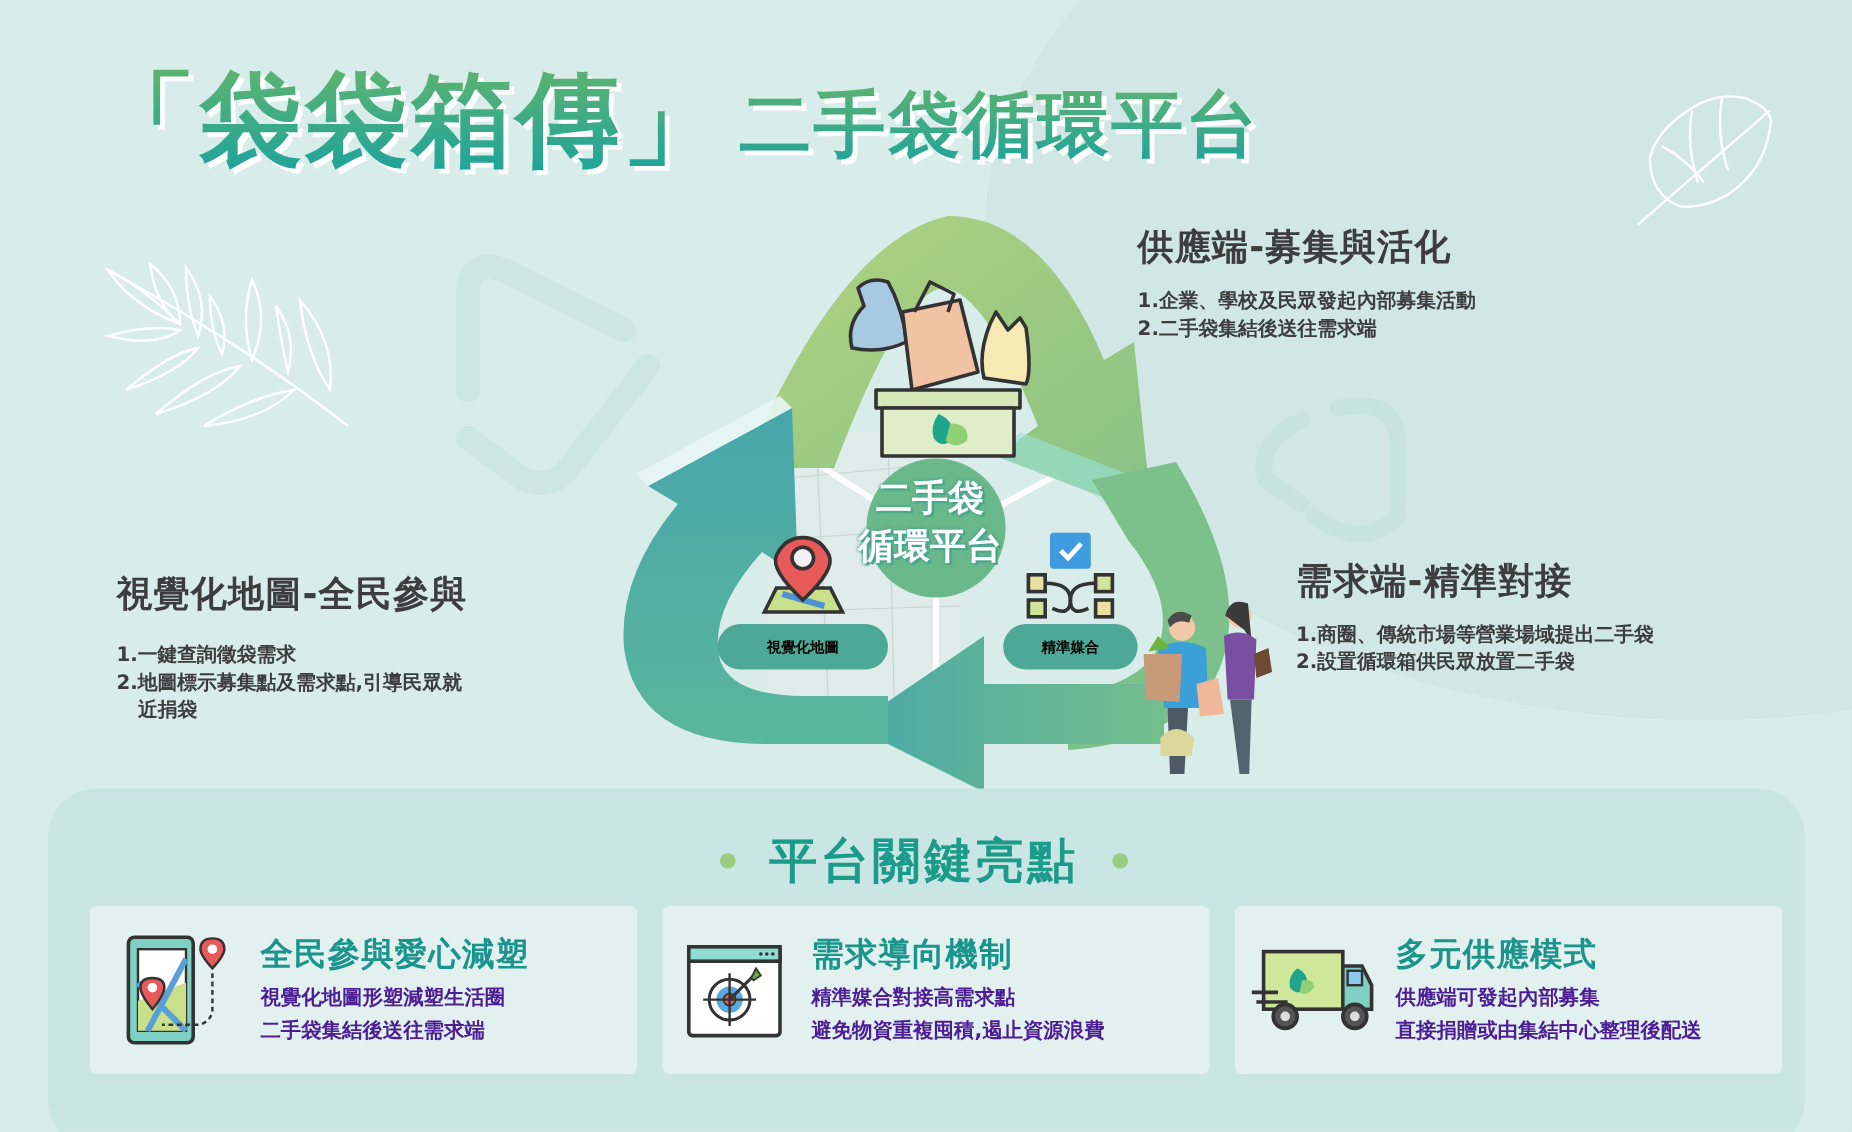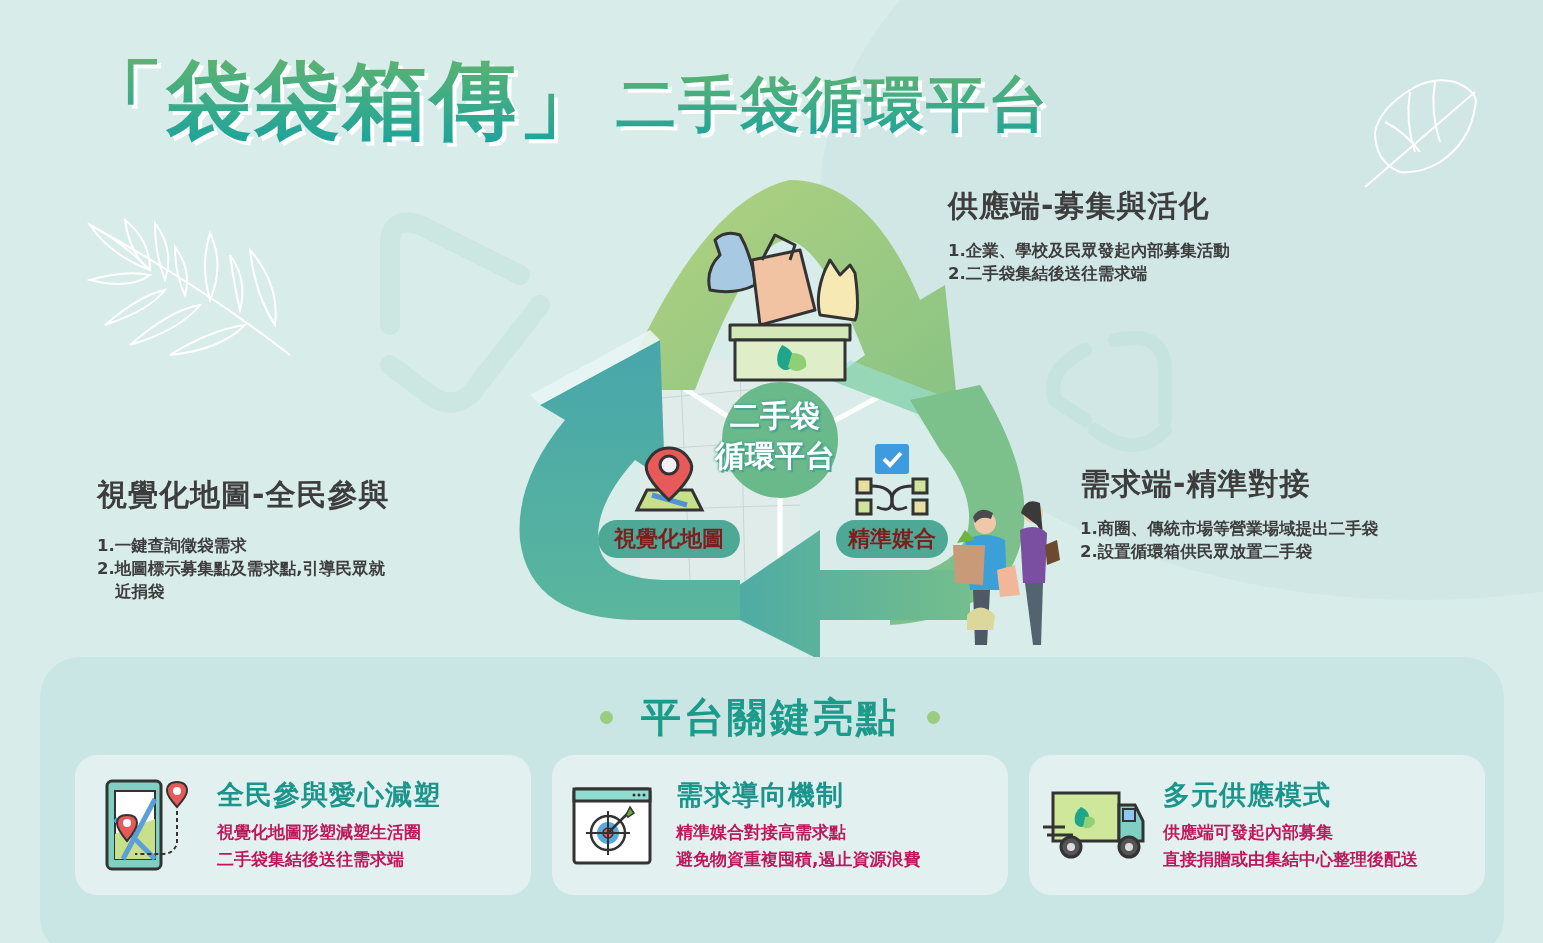--- a/index.html
+++ b/index.html
@@ -38,42 +38,42 @@
 
   
   .cycle { left: 490px; top: 160px; width: 580px; height: 510px; }
 
   .center-label {
     left: 710px; top: 396px; width: 130px; text-align: center;
     font-size: 30px; font-weight: 900; color: #fff; line-height: 40px;
     text-shadow: 0 0 3px #4aa58f, 0 0 3px #4aa58f, 2px 2px 0 #4aa58f;
   }
   .pill {
-    height: 38px; border-radius: 19px; background: #4ea896; color: #7f1d1d;
-    font-size: 22px; font-weight: 700; display: flex; align-items: center; justify-content: center;
+    height: 38px; border-radius: 19px; background: #4ea896; color: #000000;
+    font-size: 12px; font-weight: 700; display: flex; align-items: center; justify-content: center;
   }
 
   
   .hl-panel {
     left: 40px; top: 657px; width: 1464px; height: 300px;
     background: #c9e6e5; border-radius: 40px;
   }
   .hl-heading {
     left: 560px; top: 690px; width: 420px; display: flex; align-items: center; justify-content: center; gap: 28px;
   }
   .hl-heading .dot { width: 13px; height: 13px; border-radius: 50%; background: #9ccc7f; }
   .hl-heading .txt { font-size: 40px; font-weight: 900; color: #1c9a8a; letter-spacing: 3px; }
 
   .card {
-    top: 755px; height: 140px; background: #e2f1f0; border-radius: 22px;
+    top: 755px; height: 140px; background: #e2f1f0; border-radius: 6px;
     display: flex; align-items: center;
   }
   .card .icon { flex: 0 0 auto; }
   .card .ct { font-size: 27px; font-weight: 700; color: #1b958c; letter-spacing: 1px; }
-  .card .cd { font-size: 17px; font-weight: 700; color: #be185d; line-height: 27px; margin-top: 6px; }
+  .card .cd { font-size: 17px; font-weight: 700; color: #4c1d95; line-height: 27px; margin-top: 6px; }
 </style>
 </head>
 <body>
 
 <div class="bg-swoosh abs"></div>
 
 <svg class="abs" style="left:70px;top:195px" width="240" height="170" viewBox="0 0 240 170">
   <g fill="none" stroke="#fff" stroke-width="2">
     <path d="M20 30 Q130 90 220 160"></path>
     <path d="M20 30 Q40 60 80 75 Q50 45 20 30Z"></path>

